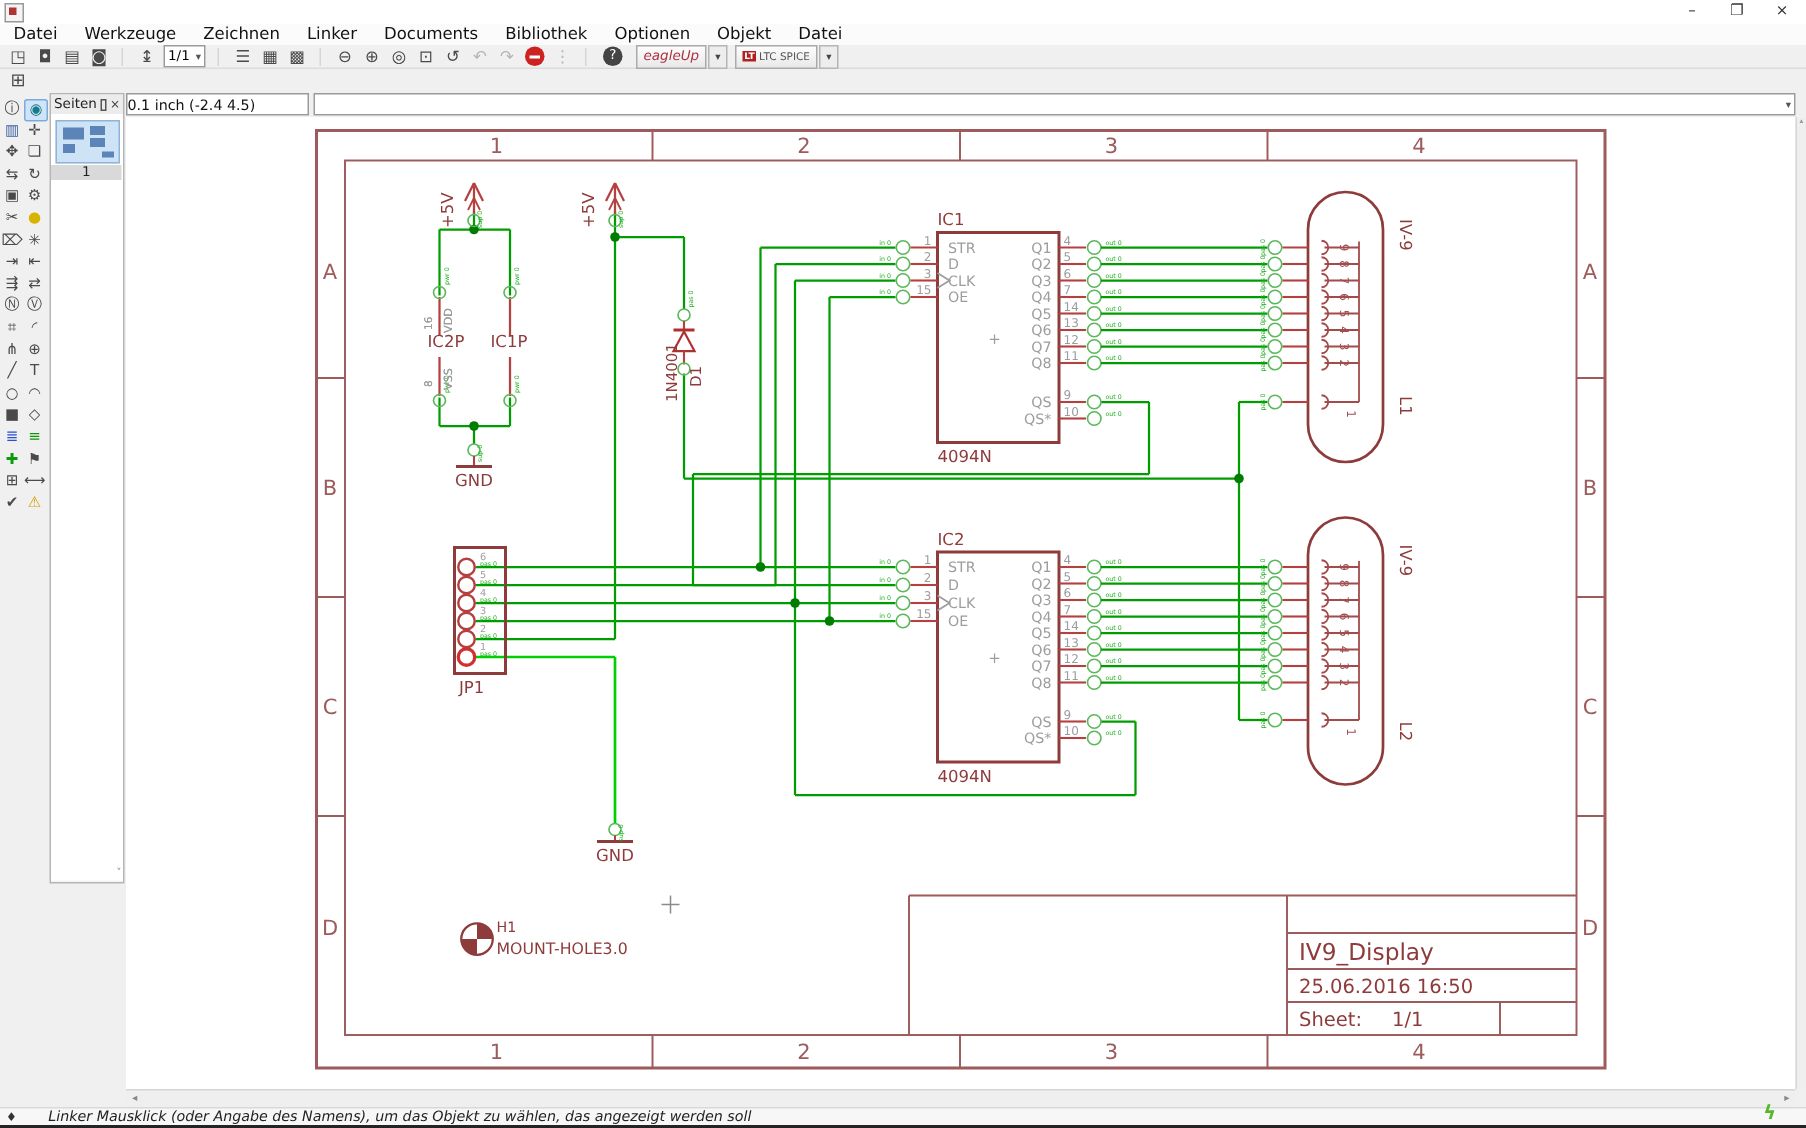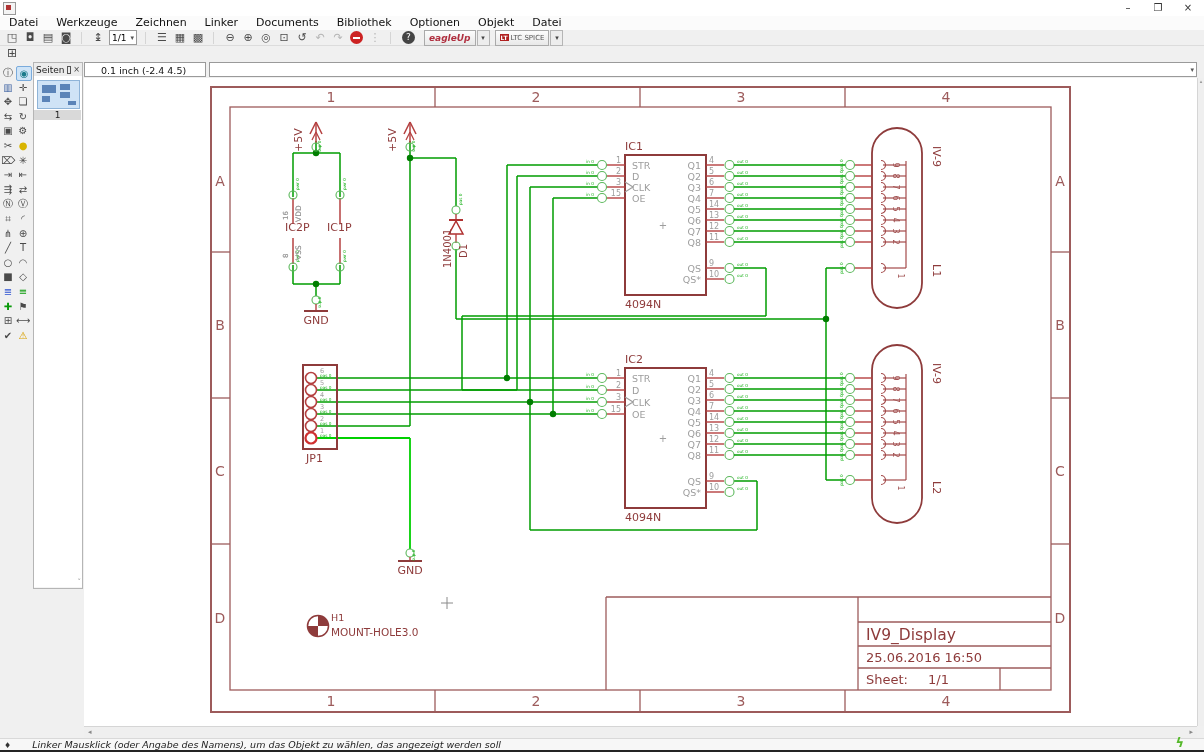--- a/index.html
+++ b/index.html
@@ -15,40 +15,40 @@
   #toolbar{left:0;top:30px;width:1204px;height:16px;background:#f0f0f0;border-bottom:1px solid #dcdcdc;display:flex;align-items:center;padding-left:3px;box-sizing:border-box;}
   .tbi{width:18px;height:14px;text-align:center;font-size:11px;line-height:14px;color:#4a4a4a;}
   .tbi.dis{color:#b5b5b5;}
   .tbsep{width:7px;height:12px;border-left:1px solid #d5d5d5;margin-left:6px;}
   .combo{height:13px;border:1px solid #9a9a9a;background:#fff;font-size:9px;display:flex;align-items:center;padding:0 2px;margin:0 2px;}
   .combo .arr{font-size:7px;color:#555;margin-left:4px;}
   .stopbtn{width:13px;height:13px;border-radius:50%;background:#cc2222;margin:0 3px;position:relative;}
   .stopbtn::after{content:"";position:absolute;left:3px;top:5.5px;width:7px;height:2px;background:#fff;}
   .helpbtn{width:13px;height:13px;border-radius:50%;background:#444;color:#fff;font-size:9px;text-align:center;line-height:13px;margin:0 4px;}
   .plug{height:14px;border:1px solid #aaa;background:linear-gradient(#fdfdfd,#e8e8e8);display:flex;align-items:center;padding:0 4px;margin-left:5px;font-size:8px;}
-  .plug .scr{color:#b03040;font-style:italic;font-weight:bold;font-size:9px;}
+  .plug .scr{color:#b03040;font-style:italic;font-weight:normal;font-size:9px;}
   .plug .badge{background:#b02020;color:#fff;font-size:6px;padding:0 1px;margin-right:2px;font-weight:bold;}
   .plug .lbl{color:#555;font-size:7px;text-align:center;}
   .dd{width:11px;height:14px;border:1px solid #b5b5b5;background:#ededed;font-size:7px;color:#444;text-align:center;line-height:14px;margin-left:1px;}
   #gridrow{left:0;top:46px;width:1204px;height:16px;background:#f0f0f0;}
   #grid-settings{left:3px;top:0px;width:18px;height:15px;text-align:center;font-size:12px;color:#4a4a4a;}
   #palette{left:0;top:62px;width:32px;height:676px;background:#f0f0f0;display:grid;grid-template-columns:15px 15px;grid-auto-rows:14.6px;padding:4px 0 0 1px;box-sizing:border-box;}
   .pal{width:14px;height:13px;font-size:10px;line-height:13px;text-align:center;color:#4a4a4a;}
   .pal.active{background:#cfe4f7;border:1px solid #7aabdc;border-radius:2px;}
   #pages-panel{left:33px;top:62px;width:50px;height:527px;background:#f4f4f4;border:1px solid #b5b5b5;box-sizing:border-box;}
   #pages-header{height:13px;font-size:9px;color:#222;display:flex;align-items:center;padding:0 2px;background:#ececec;}
   #pages-header .sp{flex:1;}
   .ph-ico{font-size:8px;color:#444;margin-left:2px;}
   .ph-box{width:6px;height:6px;border:1px solid #555;margin-left:2px;}
   #pages-body{background:#fff;height:calc(100% - 14px);position:relative;}
   #page-thumb{left:3px;top:4px;width:41px;height:27px;background:#cfe3f6;border:1px solid #8fb4d8;}
   #page-thumb i{position:absolute;background:#5b84b8;}
   #page-num{left:0;top:34px;width:47px;text-align:center;font-size:9px;color:#222;background:#d9d9d9;}
   #pages-scroll{right:1px;bottom:1px;font-size:7px;color:#888;}
-  #coordbox{left:84px;top:62px;width:122px;height:15px;background:#fff;border:1px solid #9a9a9a;font-size:9.5px;color:#111;line-height:15px;padding-left:16px;box-sizing:border-box;}
+  #coordbox{left:84px;top:62px;width:122px;height:15px;background:#fff;border:1px solid #9a9a9a;font-size:9.5px;color:#111;line-height:15px;padding-left:0;box-sizing:border-box;}
   #cmdcombo{left:209px;top:62px;width:988px;height:15px;background:#fff;border:1px solid #9a9a9a;box-sizing:border-box;}
   #cmdcombo .arr{position:absolute;right:2px;top:3px;font-size:7px;color:#555;}
   #canvas{left:84px;top:78px;width:1113px;height:648px;background:#ffffff;}
   #vscroll{left:1197px;top:78px;width:7px;height:648px;background:#efefef;border-left:1px solid #d5d5d5;box-sizing:border-box;font-size:5px;color:#999;text-align:center;}
   #hscroll{left:84px;top:726px;width:1113px;height:12px;background:#efefef;border-top:1px solid #d5d5d5;box-sizing:border-box;font-size:7px;color:#888;line-height:11px;}
   #hscroll .la{position:absolute;left:4px;top:0;}
   #hscroll .ra{position:absolute;right:4px;top:0;}
   #statusbar{left:0;top:738px;width:1204px;height:12px;background:#f7f7f7;border-top:1px solid #d9d9d9;font-size:9.5px;color:#222;line-height:12px;box-sizing:border-box;}
   #status-text{margin-left:18px;font-style:italic;}
   #status-bullet{color:#333;font-size:8px;margin-left:4px;}

